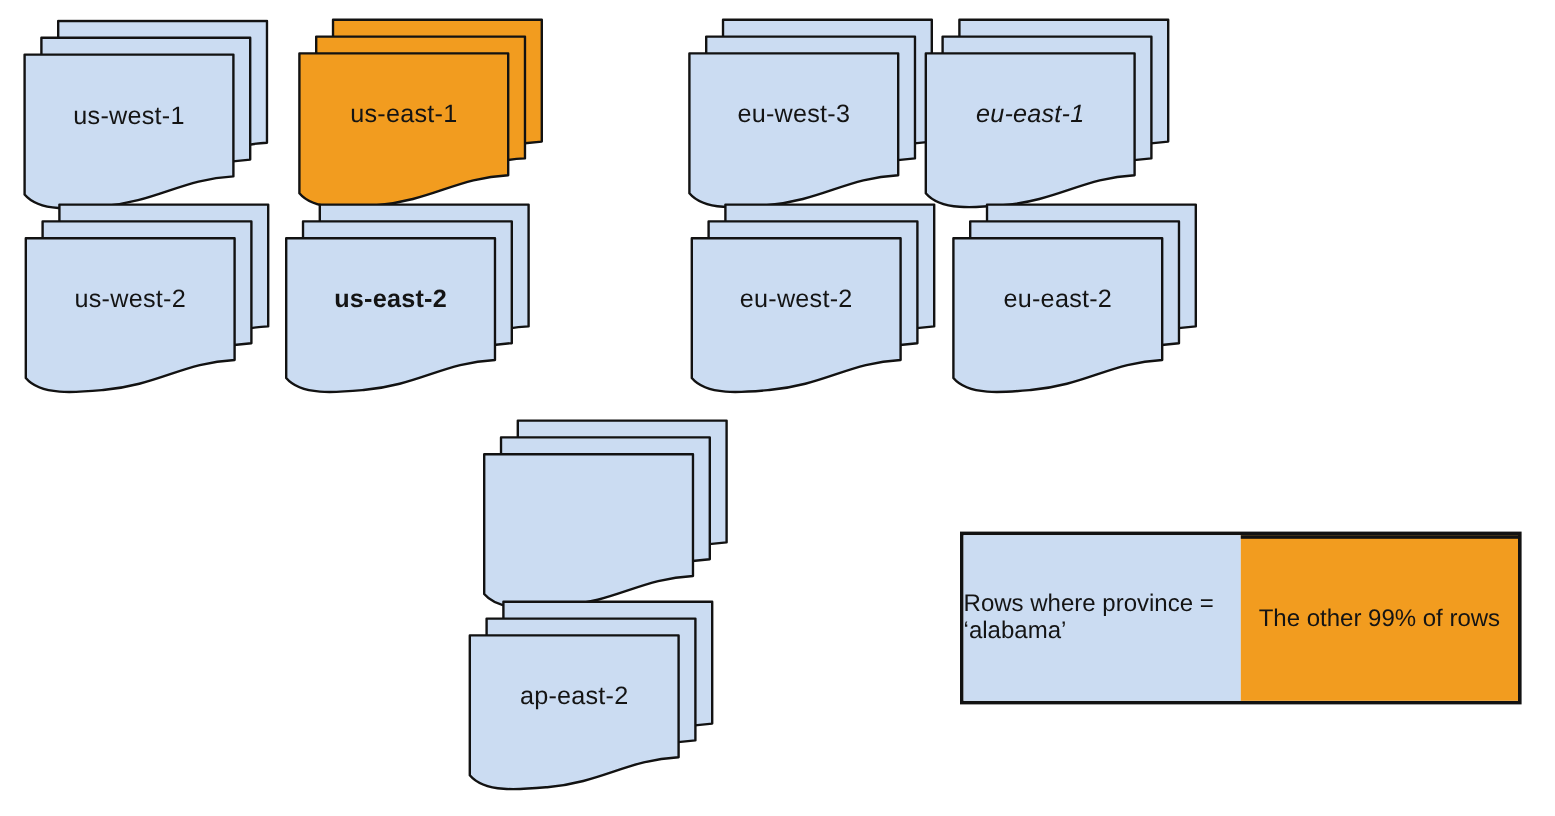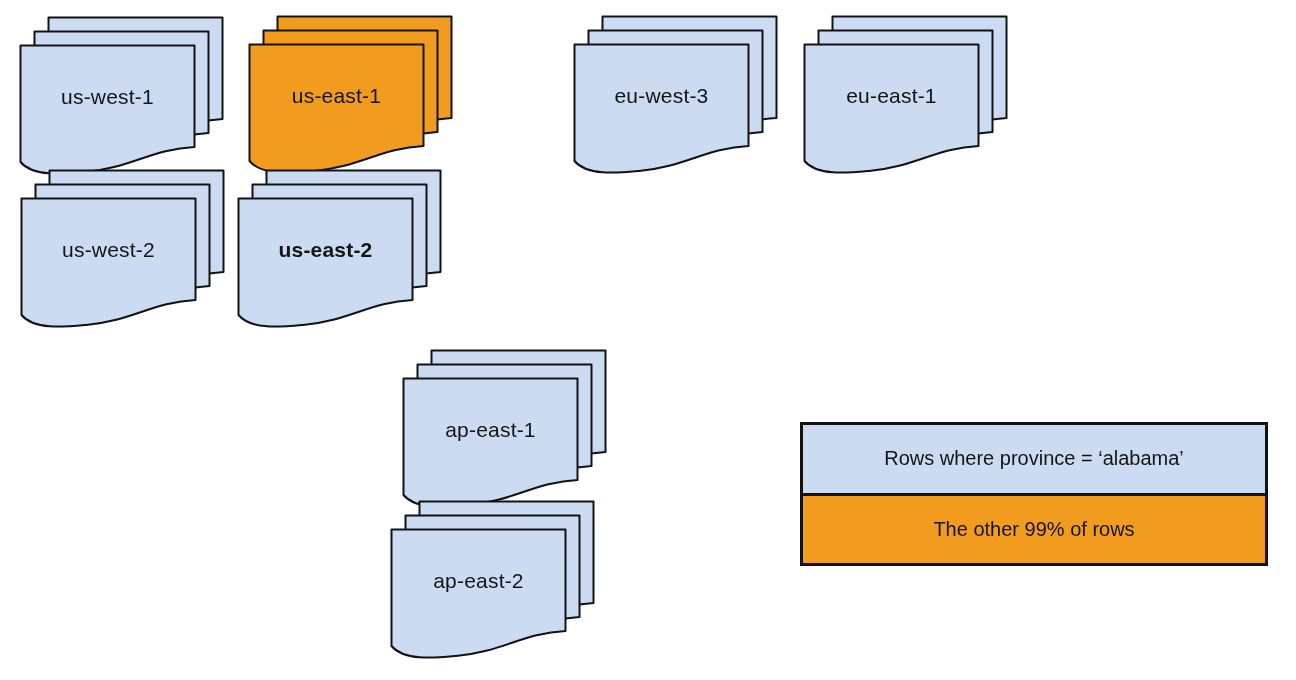--- a/index.html
+++ b/index.html
@@ -47,26 +47,26 @@
     display: flex;
     align-items: center;
     justify-content: center;
     font-size: 21px;
     color: #141414;
     letter-spacing: 0.2px;
   }
   .legend {
     position: absolute;
     left: 800px;
-    top: 422px;
+    top: 443px;
     width: 462px;
     height: 138px;
     border: 3px solid var(--stroke, #111111);
     display: flex;
-    flex-direction: column;
+    flex-direction: row;
     box-sizing: content-box;
   }
   .legend-row {
     flex: 1;
     display: flex;
     align-items: center;
     justify-content: center;
     font-size: 20px;
     color: #141414;
   }
@@ -119,21 +119,21 @@
       </svg>
     <svg class="sheet s1" viewBox="0 0 177 132">
         <use href="#doc-shape"></use>
       </svg>
     <svg class="sheet s0" viewBox="0 0 177 132">
         <use href="#doc-shape"></use>
       </svg>
     <div class="label">eu-west-3</div>
   </div>
 
-  <div class="stack" style="left:803px; top:15px;">
+  <div class="stack" style="left:770px; top:15px;font-style:italic;">
     <svg class="sheet s2" viewBox="0 0 177 132">
         <use href="#doc-shape"></use>
       </svg>
     <svg class="sheet s1" viewBox="0 0 177 132">
         <use href="#doc-shape"></use>
       </svg>
     <svg class="sheet s0" viewBox="0 0 177 132">
         <use href="#doc-shape"></use>
       </svg>
     <div class="label">eu-east-1</div>
@@ -158,33 +158,56 @@
       </svg>
     <svg class="sheet s1" viewBox="0 0 177 132">
         <use href="#doc-shape"></use>
       </svg>
     <svg class="sheet s0" viewBox="0 0 177 132">
         <use href="#doc-shape"></use>
       </svg>
     <div class="label">us-east-2</div>
   </div>
 
-
+  <div class="stack" style="left:575px; top:169px;">
+    <svg class="sheet s2" viewBox="0 0 177 132">
+        <use href="#doc-shape"></use>
+      </svg>
+    <svg class="sheet s1" viewBox="0 0 177 132">
+        <use href="#doc-shape"></use>
+      </svg>
+    <svg class="sheet s0" viewBox="0 0 177 132">
+        <use href="#doc-shape"></use>
+      </svg>
+    <div class="label">eu-west-2</div>
+  </div>
+
+  <div class="stack" style="left:793px; top:169px;">
+    <svg class="sheet s2" viewBox="0 0 177 132">
+        <use href="#doc-shape"></use>
+      </svg>
+    <svg class="sheet s1" viewBox="0 0 177 132">
+        <use href="#doc-shape"></use>
+      </svg>
+    <svg class="sheet s0" viewBox="0 0 177 132">
+        <use href="#doc-shape"></use>
+      </svg>
+    <div class="label">eu-east-2</div>
+  </div>
 
   <div class="stack" style="left:402px; top:349px;">
     <svg class="sheet s2" viewBox="0 0 177 132">
         <use href="#doc-shape"></use>
       </svg>
     <svg class="sheet s1" viewBox="0 0 177 132">
         <use href="#doc-shape"></use>
       </svg>
     <svg class="sheet s0" viewBox="0 0 177 132">
         <use href="#doc-shape"></use>
       </svg>
-    <div class="label">ap-east-1</div>
   </div>
 
   <div class="stack" style="left:390px; top:500px;padding-left:18px;">
     <svg class="sheet s2" viewBox="0 0 177 132">
         <use href="#doc-shape"></use>
       </svg>
     <svg class="sheet s1" viewBox="0 0 177 132">
         <use href="#doc-shape"></use>
       </svg>
     <svg class="sheet s0" viewBox="0 0 177 132">

